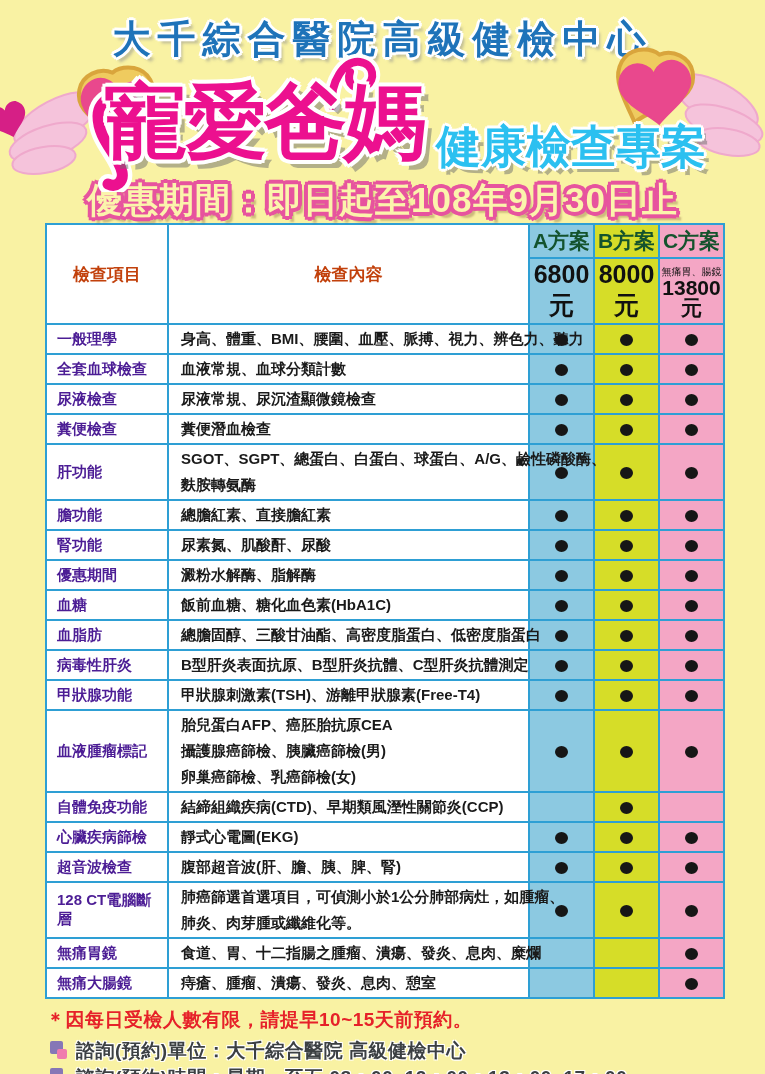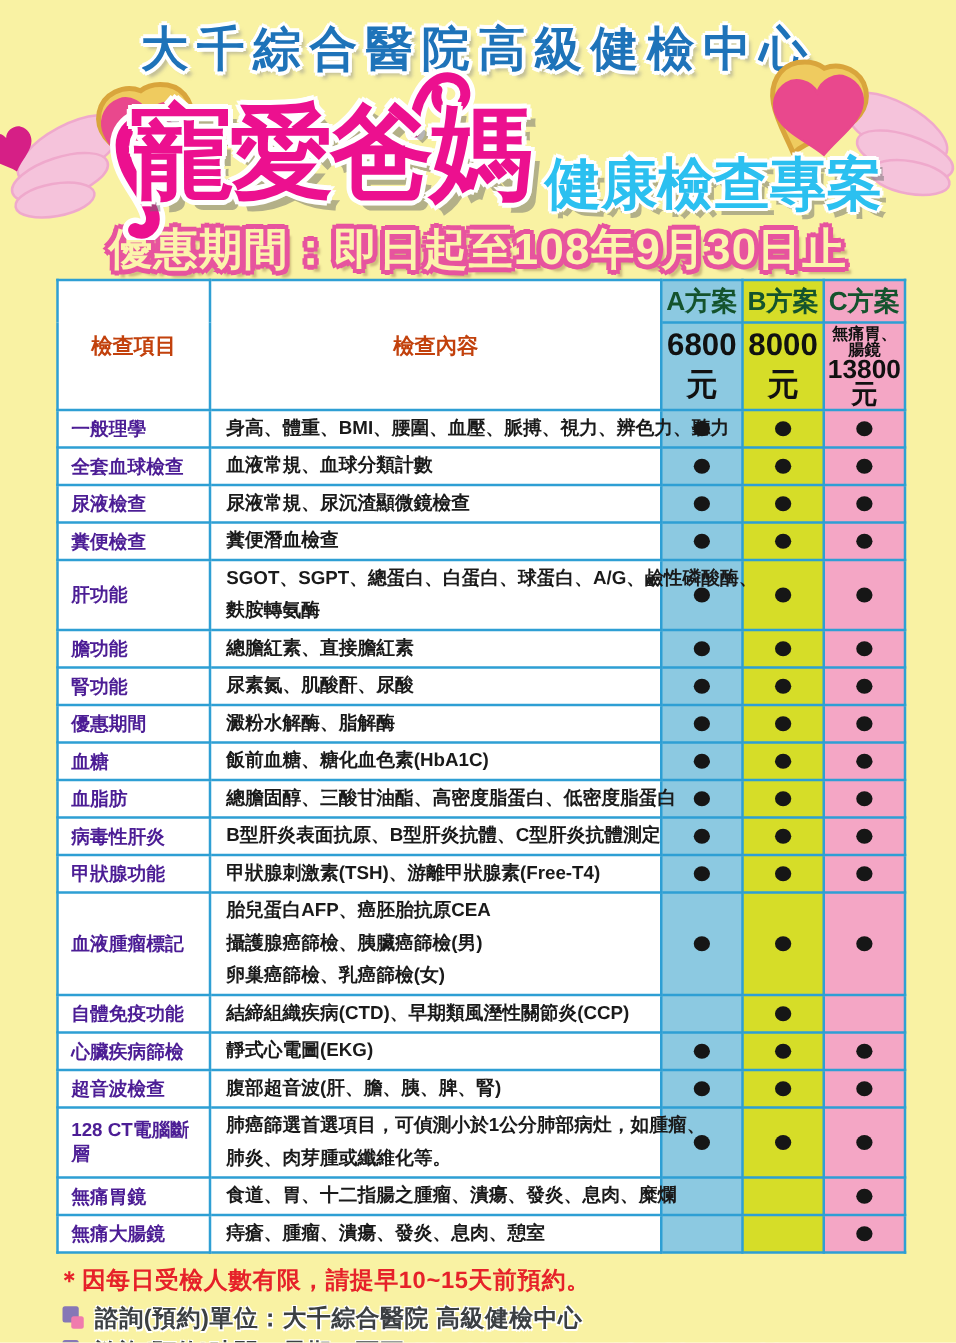--- a/index.html
+++ b/index.html
@@ -49,21 +49,21 @@
   .deco-right{transform:scaleX(-1);}
   
   table.checkup{
     margin-left:45px; margin-top:2px;
     border-collapse:collapse; table-layout:fixed; width:678px;
   }
   td{border:2px solid var(--table-border,#2E9FD4); vertical-align:middle;}
   .hdr-label{background:#fff; text-align:center; font-weight:bold; font-size:17px; color:#c2410c;}
   .plan-name{text-align:center; font-weight:bold; font-size:21px; color:#14532d; height:30px;}
   .plan-price{text-align:center; font-weight:bold; font-size:25px; color:#111; height:46px;}
-  .plan-price .small-note{font-size:13px; line-height:13px; font-weight:bold; display:block;}
+  .plan-price .small-note{font-size:10px; line-height:13px; font-weight:normal; display:block;}
   .plan-price .c-price{font-size:21px; line-height:20px; display:block;}
   .plan-a{background:var(--plan-a-bg,#8CC9E1);}
   .plan-b{background:var(--plan-b-bg,#D6DD28);}
   .plan-c{background:var(--plan-c-bg,#F4A6C5);}
   .cell-item{background:#fff; font-weight:bold; font-size:15px; color:#4c1d95; padding:1px 2px 1px 10px;}
   .cell-content{background:#fff; font-weight:bold; font-size:15px; color:#1a1a1a; padding:1px 4px 1px 12px;}
   .content-line{line-height:26px; white-space:nowrap;}
   .cell-plan{text-align:center;}
   .dot{display:inline-block; width:13px; height:12px; border-radius:50%; background:#161616; vertical-align:middle;}
   

